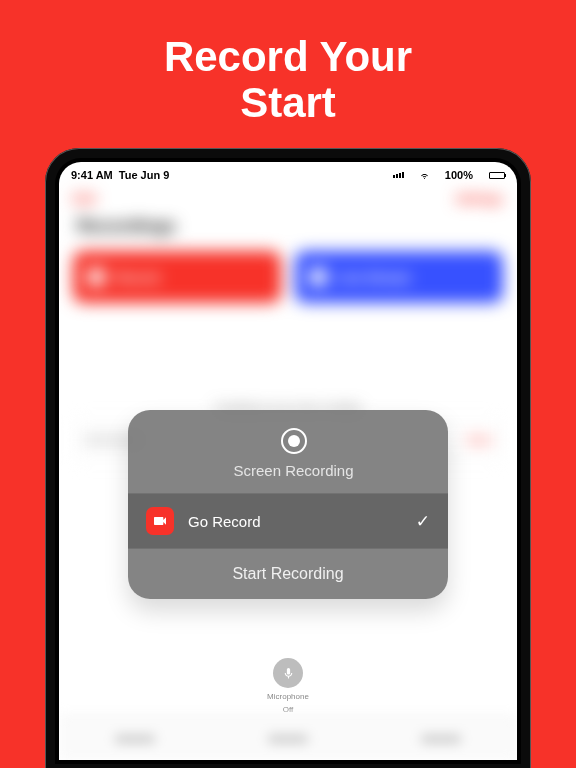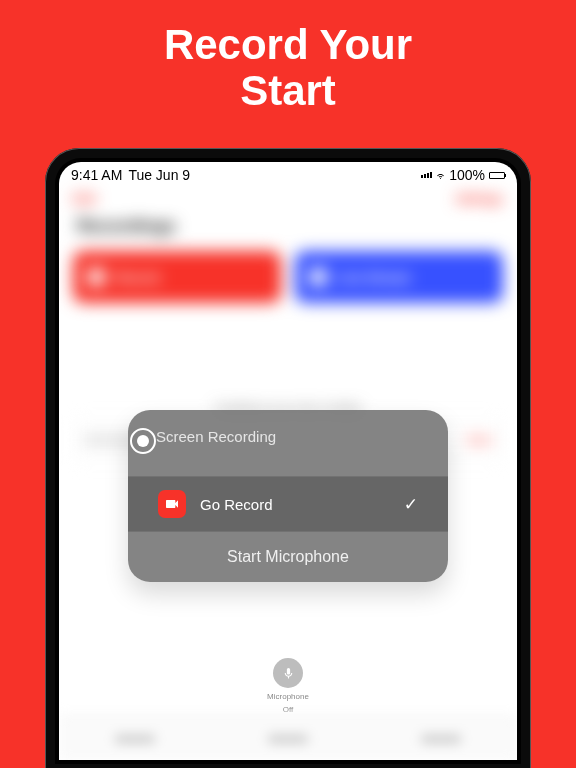--- a/index.html
+++ b/index.html
@@ -8,21 +8,21 @@
     .poster {
       width:576px; height:768px;
       background:#f73229;
       position:relative;
     }
 
     
     .headline {
       color:#fff; text-align:center;
       font-weight:700; font-size:42px; line-height:1.1;
-      padding-top:22px;
+      padding-top:34px;
     }
 
     
     .ipad {
       position:absolute; left:45px; bottom:-6px;
       width:486px; height:626px;
       background:#0b0b0b;
       border-radius:34px 34px 0 0;
       padding:10px;
       box-shadow:0 0 0 1px #555 inset;
@@ -38,25 +38,25 @@
       background:#fff;
       border-radius:22px 22px 0 0;
       position:relative;
       overflow:hidden;
     }
 
     
     .status-bar {
       height:22px; width:100%;
       display:flex; justify-content:space-between; align-items:center;
-      font-size:14px; font-weight:400; color:#000;
+      font-size:11px; font-weight:700; color:#000;
       padding:4px 12px 0 12px;
     }
     .status-left { display:flex; gap:6px; align-items:center; }
-    .status-right { display:flex; gap:4px; align-items:center; }
+    .status-right { display:flex; gap:16px; align-items:center; }
     .status-right .bars { display:inline-flex; align-items:flex-end; gap:1px; }
     .status-right .bars span { width:2px; background:#000; display:inline-block; }
     .status-right .bars span:nth-child(1){height:3px}
     .status-right .bars span:nth-child(2){height:4px}
     .status-right .bars span:nth-child(3){height:5px}
     .status-right .bars span:nth-child(4){height:6px}
     .wifi-icon{width:9px;height:9px;}
     .battery { width:16px; height:7px; border:1px solid #000; border-radius:1px; position:relative;}
     .battery::after { content:""; position:absolute; right:-2px; top:1.5px; width:1px; height:3px; background:#000;}
     .battery .fill { background:#000; height:100%; width:100%; }
@@ -105,31 +105,31 @@
     .panel {
       position:absolute; left:50%; top:248px; transform:translateX(-50%);
       width:320px; border-radius:22px;
       background:rgba(110,110,110,0.85);
       backdrop-filter:blur(4px);
       overflow:hidden;
       color:#fff;
       box-shadow:0 12px 24px rgba(0,0,0,0.15);
     }
     .panel-top {
-      display:flex; flex-direction:row; align-items:flex-start;
-      padding:18px 0 14px 2px;
+      display:flex; flex-direction:column; align-items:center;
+      padding:18px 0 14px 11px;
     }
     .rec-icon { width:26px; height:26px; position:relative; margin-bottom:8px;}
     .rec-icon .ring { position:absolute; inset:0; border:2px solid #fff; border-radius:50%;}
     .rec-icon .dot { position:absolute; inset:7px; background:#fff; border-radius:50%;}
     .panel-title { font-size:15px; color:#e5e5e5; font-weight:400;}
 
     .option-row {
       display:flex; align-items:center;
-      padding:13px 30px;
+      padding:13px 18px;
       background:rgba(90,90,90,0.7);
       border-top:1px solid rgba(255,255,255,0.08);
       border-bottom:1px solid rgba(255,255,255,0.08);
     }
     .app-icon {
       width:28px; height:28px; border-radius:7px; background:#f73229;
       display:flex; align-items:center; justify-content:center; margin-right:14px;
       flex-shrink:0;
     }
     .app-icon svg { width:16px; height:16px; fill:#fff; }
@@ -211,21 +211,21 @@
             <div class="app-icon">
               <svg viewBox="0 0 24 24">
                   <path d="M17 10.5V7c0-.55-.45-1-1-1H4c-.55 0-1 .45-1 1v10c0 .55.45 1 1 1h12c.55 0 1-.45 1-1v-3.5l4 4v-11l-4 4z"></path>
                 </svg>
             </div>
             <div class="option-label">Go Record</div>
             <div class="check">✓</div>
           </div>
 
           <div class="start-row">
-            <span>Start Microphone</span>
+            <span>Start Recording</span>
           </div>
         </div>
 
         <div class="mic-wrap">
           <div class="mic-circle">
             <svg viewBox="0 0 24 24">
                 <path d="M12 14c1.66 0 3-1.34 3-3V5c0-1.66-1.34-3-3-3S9 3.34 9 5v6c0 1.66 1.34 3 3 3zm5-3c0 2.76-2.24 5-5 5s-5-2.24-5-5H5c0 3.53 2.61 6.43 6 6.92V21h2v-3.08c3.39-.49 6-3.39 6-6.92h-2z"></path>
               </svg>
           </div>
           <div>Microphone</div>

